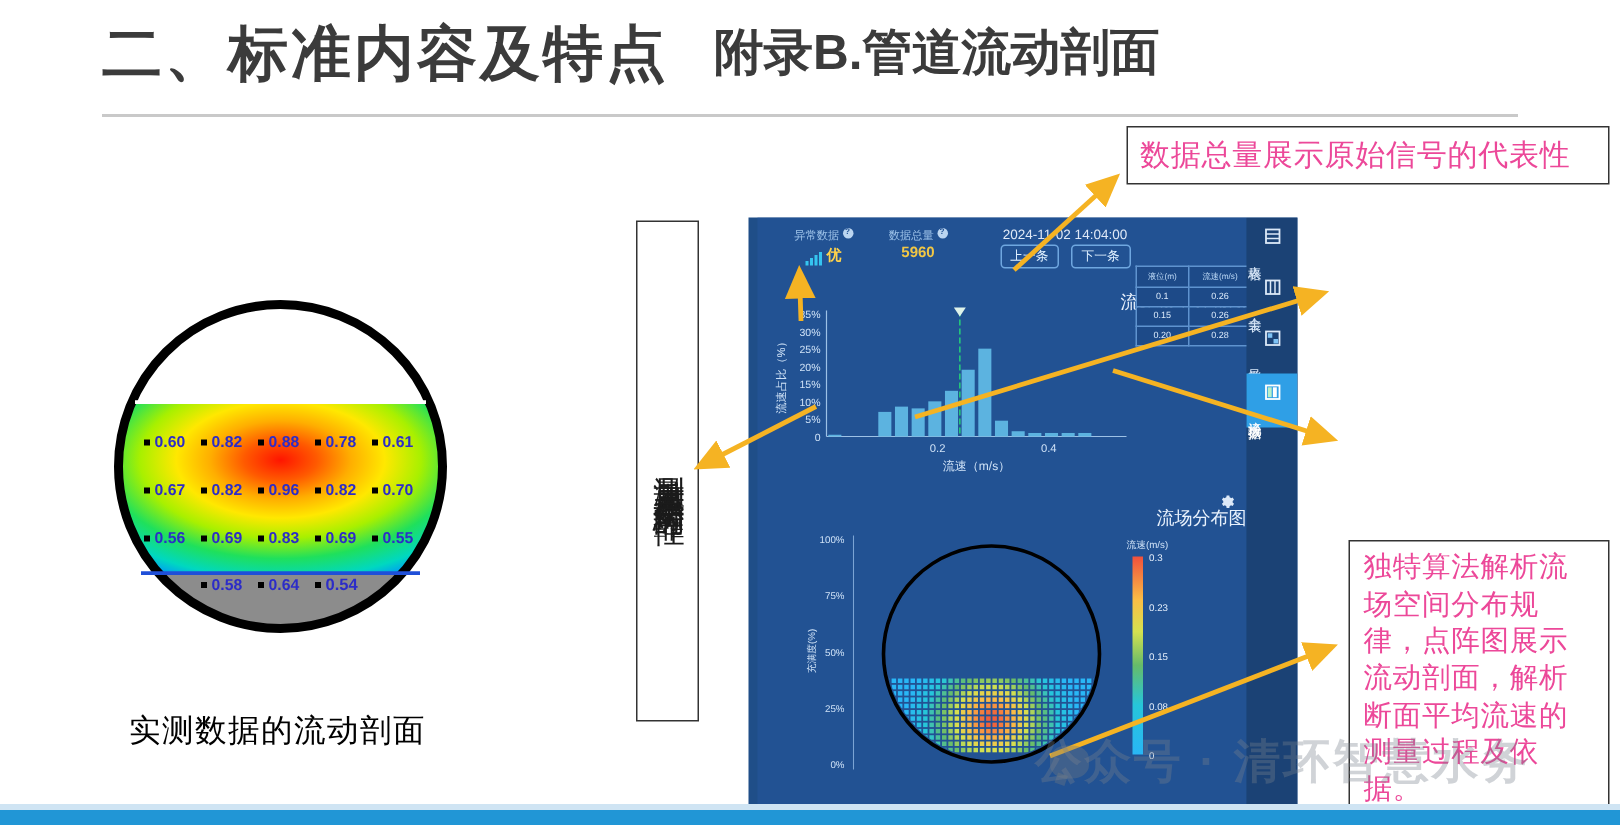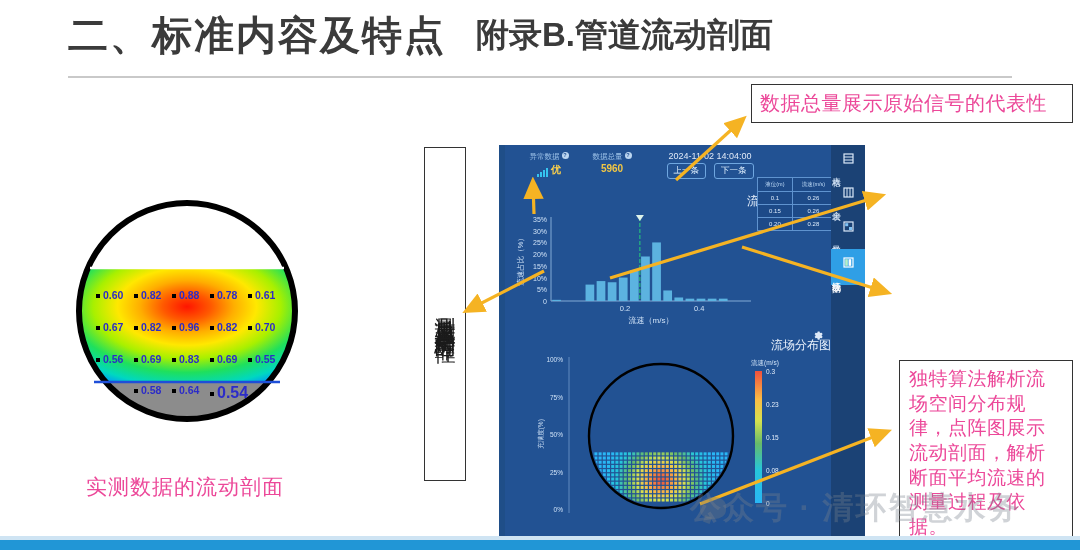--- a/index.html
+++ b/index.html
@@ -26,21 +26,21 @@
   .subtitle {
     position: absolute; left: 68px; top: 98px;
     font-size: 26px; color: #262626; letter-spacing: 1px;
   }
 
   
   .pipe-fig { position: absolute; left: 72px; top: 196px; width: 230px; height: 230px; }
   .pipe-fig svg { display: block; }
   .pipe-caption {
     position: absolute; left: 86px; top: 473px;
-    font-size: 21px; color: #ec4899; letter-spacing: 1px;
+    font-size: 21px; color: #000000; letter-spacing: 1px;
   }
   .cb-left { position: absolute; left: 268px; top: 196px; width: 46px; height: 236px; }
   .cb-left .cb-unit { font-size: 11px; color: #1a1ae0; font-weight: bold; margin-left: 2px; }
   .cb-left .cb-bar  { width: 13px; height: 190px; margin-left: 2px; margin-top: 2px;
       background: linear-gradient(to top,#0000ff 0%,#0040ff 10%,#00a0ff 22%,#00e0e0 33%,
       #00ee66 45%,#7cf000 57%,#ccf000 66%,#ffe000 74%,#ff9000 85%,#ff2000 95%,#e00000 100%); }
   .cb-left .cb-tick { position: absolute; font-size: 11px; color: #1a1ae0; font-weight: bold; left: 19px; }
 
   
   .v-callout {
@@ -94,21 +94,21 @@
   .ts-btns { display: flex; gap: 8px; justify-content: center; margin-top: 2px; }
   .ts-btns button {
     font-family: inherit; font-size: 8.5px; color: #dff0ff; background: transparent;
     border: 1px solid #6fa7e0; border-radius: 3px; padding: 1px 6px; cursor: pointer;
   }
 
   .chart-title { position: absolute; width: 100%; text-align: right; color: #e8f1fc; font-size: 12px; margin-top: 10px; }
   #hist-title { left: 0; top: 38px; }
   #field-title { left: 0; top: 182px; }
 
-  .hist-wrap { position: absolute; left: 8px; top: 60px; width: 240px; height: 120px; }
+  .hist-wrap { position: absolute; left: 8px; top: 50px; width: 240px; height: 120px; }
   .mini-table { position: absolute; left: 252px; top: 32px; width: 78px; }
   .mini-table table { border-collapse: collapse; width: 100%; }
   .mini-table td, .mini-table th {
     border: 1px solid #5f93cf; color: #dcebfb; font-size: 6px; font-weight: normal;
     text-align: center; padding: 3px 0; background: #1d4a88;
   }
   .mini-table th { color: #bcd9f6; font-size: 5.5px; }
 
   .field-wrap { position: absolute; left: 8px; top: 196px; width: 318px; height: 188px; }
 
@@ -199,21 +199,21 @@
         <div style="position: absolute; left: 100px; top: 125px; font-size: 10.5px; color: rgb(44, 44, 200); font-weight: bold; white-space: nowrap;"><span style="display:inline-block;width:4px;height:4px;background:#000;vertical-align:middle;margin-right:3px;"></span>0.96</div>
         <div style="position: absolute; left: 138px; top: 125px; font-size: 10.5px; color: rgb(44, 44, 200); font-weight: bold; white-space: nowrap;"><span style="display:inline-block;width:4px;height:4px;background:#000;vertical-align:middle;margin-right:3px;"></span>0.82</div>
         <div style="position: absolute; left: 176px; top: 125px; font-size: 10.5px; color: rgb(44, 44, 200); font-weight: bold; white-space: nowrap;"><span style="display:inline-block;width:4px;height:4px;background:#000;vertical-align:middle;margin-right:3px;"></span>0.70</div>
         <div style="position: absolute; left: 24px; top: 157px; font-size: 10.5px; color: rgb(44, 44, 200); font-weight: bold; white-space: nowrap;"><span style="display:inline-block;width:4px;height:4px;background:#000;vertical-align:middle;margin-right:3px;"></span>0.56</div>
         <div style="position: absolute; left: 62px; top: 157px; font-size: 10.5px; color: rgb(44, 44, 200); font-weight: bold; white-space: nowrap;"><span style="display:inline-block;width:4px;height:4px;background:#000;vertical-align:middle;margin-right:3px;"></span>0.69</div>
         <div style="position: absolute; left: 100px; top: 157px; font-size: 10.5px; color: rgb(44, 44, 200); font-weight: bold; white-space: nowrap;"><span style="display:inline-block;width:4px;height:4px;background:#000;vertical-align:middle;margin-right:3px;"></span>0.83</div>
         <div style="position: absolute; left: 138px; top: 157px; font-size: 10.5px; color: rgb(44, 44, 200); font-weight: bold; white-space: nowrap;"><span style="display:inline-block;width:4px;height:4px;background:#000;vertical-align:middle;margin-right:3px;"></span>0.69</div>
         <div style="position: absolute; left: 176px; top: 157px; font-size: 10.5px; color: rgb(44, 44, 200); font-weight: bold; white-space: nowrap;"><span style="display:inline-block;width:4px;height:4px;background:#000;vertical-align:middle;margin-right:3px;"></span>0.55</div>
         <div style="position: absolute; left: 62px; top: 188px; font-size: 10.5px; color: rgb(44, 44, 200); font-weight: bold; white-space: nowrap;"><span style="display:inline-block;width:4px;height:4px;background:#000;vertical-align:middle;margin-right:3px;"></span>0.58</div>
         <div style="position: absolute; left: 100px; top: 188px; font-size: 10.5px; color: rgb(44, 44, 200); font-weight: bold; white-space: nowrap;"><span style="display:inline-block;width:4px;height:4px;background:#000;vertical-align:middle;margin-right:3px;"></span>0.64</div>
-        <div style="position: absolute; left: 138px; top: 188px; font-size: 16px; color: rgb(44, 44, 200); font-weight: bold; white-space: nowrap;"><span style="display:inline-block;width:4px;height:4px;background:#000;vertical-align:middle;margin-right:3px;"></span>0.54</div>
+        <div style="position: absolute; left: 138px; top: 188px; font-size: 11px; color: rgb(44, 44, 200); font-weight: bold; white-space: nowrap;"><span style="display:inline-block;width:4px;height:4px;background:#000;vertical-align:middle;margin-right:3px;"></span>0.54</div>
       </div>
   </div>
 
 
   <div class="pipe-caption">实测数据的流动剖面</div>
 
   <div class="v-callout">
     <span>测量质量显示原始信号的可靠性</span>
   </div>
 

